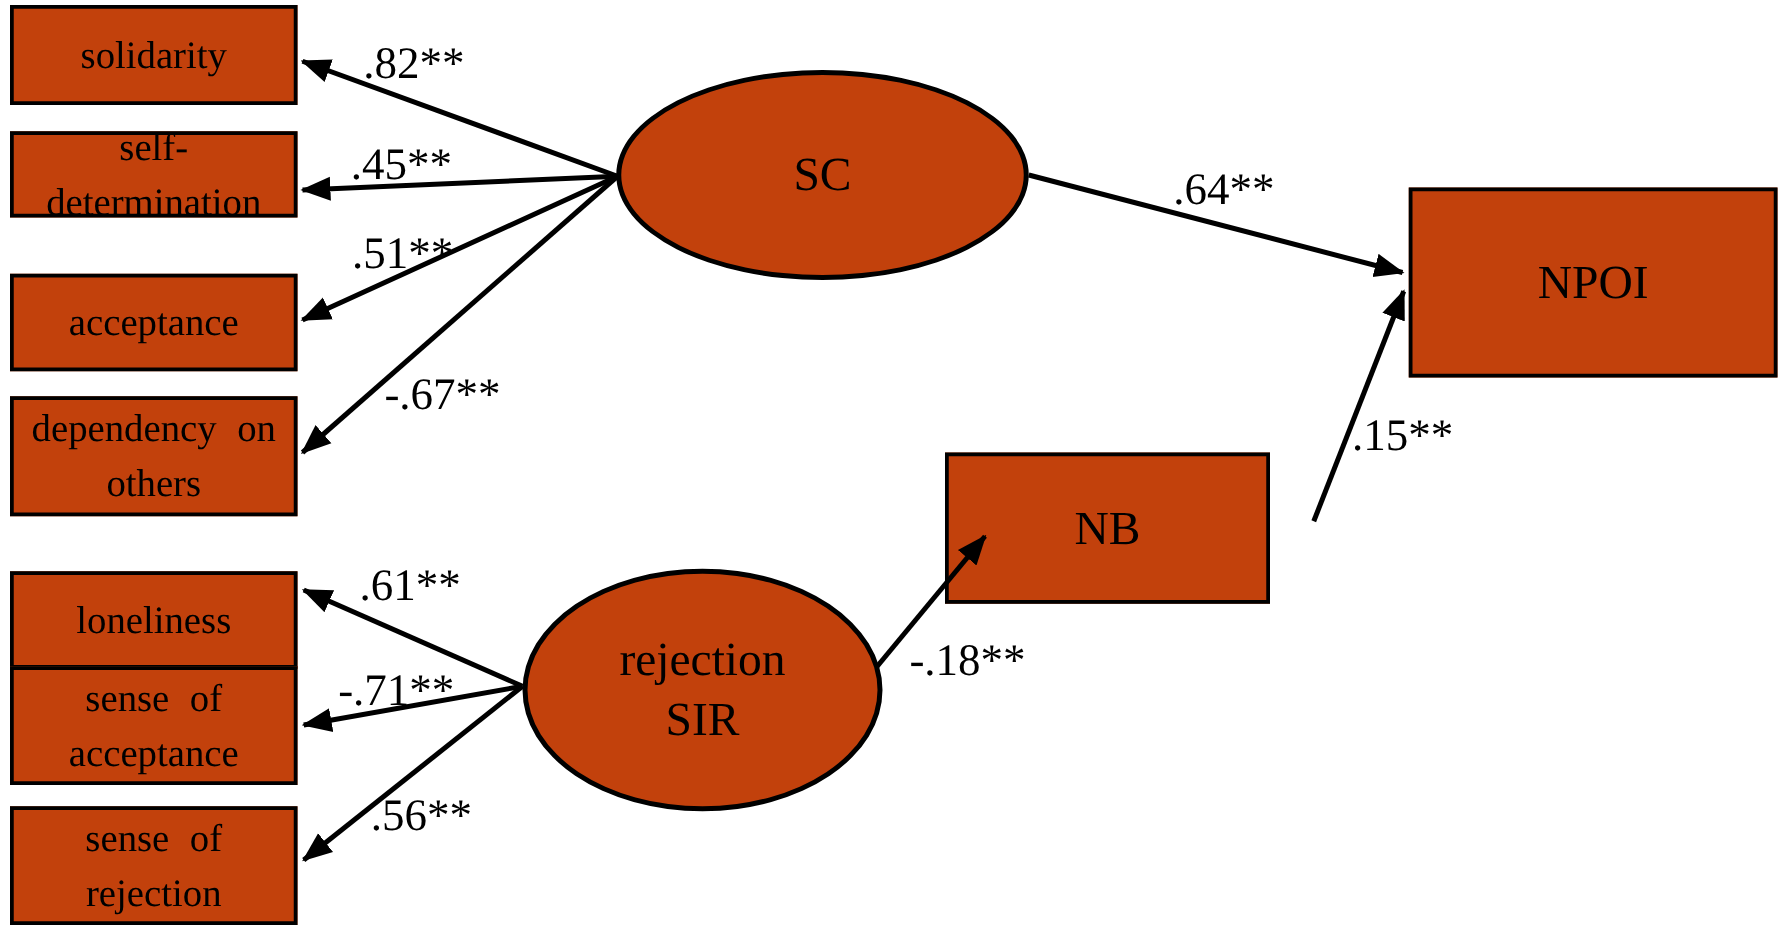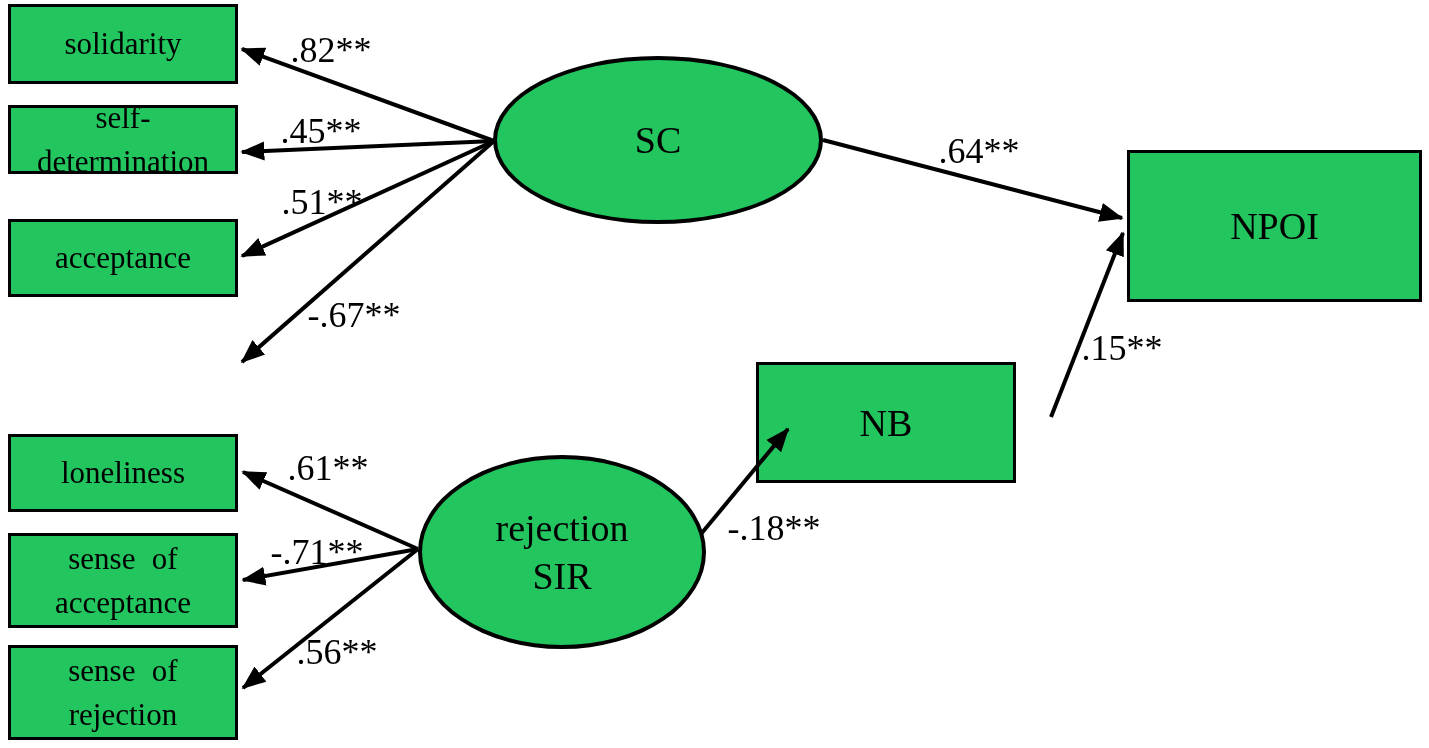--- a/index.html
+++ b/index.html
@@ -6,21 +6,21 @@
   .canvas{
     position:relative;
     width:1429px;height:748px;
     background:#ffffff;
     font-family:"Liberation Serif", serif;
     color:#000;
     overflow:hidden;
   }
   .node{
     position:absolute;
-    background:#22c55e;
+    background:#c2410c;
     border:3.5px solid #000;
     box-sizing:border-box;
     display:flex;
     align-items:center;
     justify-content:center;
     text-align:center;
   }
   .node .lbl{
     white-space:pre-line;
     font-size:31px;
@@ -65,22 +65,26 @@
 
   <div class="node" style="left:8px;top:105px;width:230px;height:69px">
     <span class="lbl">self-
 determination</span>
   </div>
 
   <div class="node" style="left:8px;top:219px;width:230px;height:78px">
     <span class="lbl">acceptance</span>
   </div>
 
+  <div class="node" style="left:8px;top:317px;width:230px;height:96px">
+    <span class="lbl">dependency on
+others</span>
+  </div>
 
-  <div class="node" style="left:8px;top:434px;width:230px;height:78px">
+  <div class="node" style="left:8px;top:457px;width:230px;height:78px">
     <span class="lbl">loneliness</span>
   </div>
 
   <div class="node" style="left:8px;top:533px;width:230px;height:95px">
     <span class="lbl">sense of
 acceptance</span>
   </div>
 
   <div class="node" style="left:8px;top:645px;width:230px;height:95px">
     <span class="lbl">sense of

